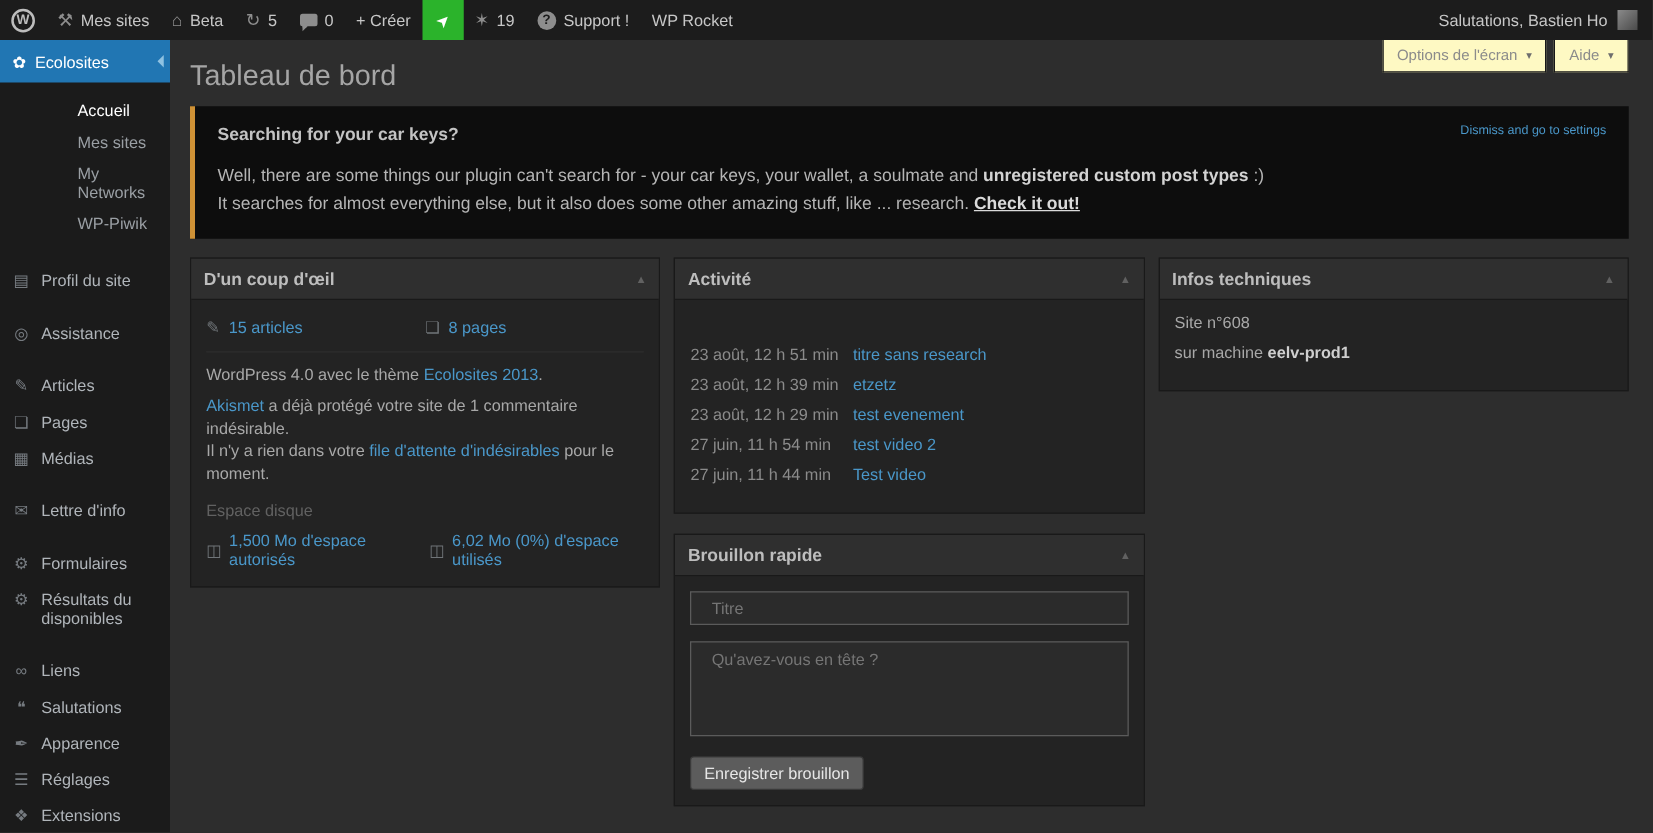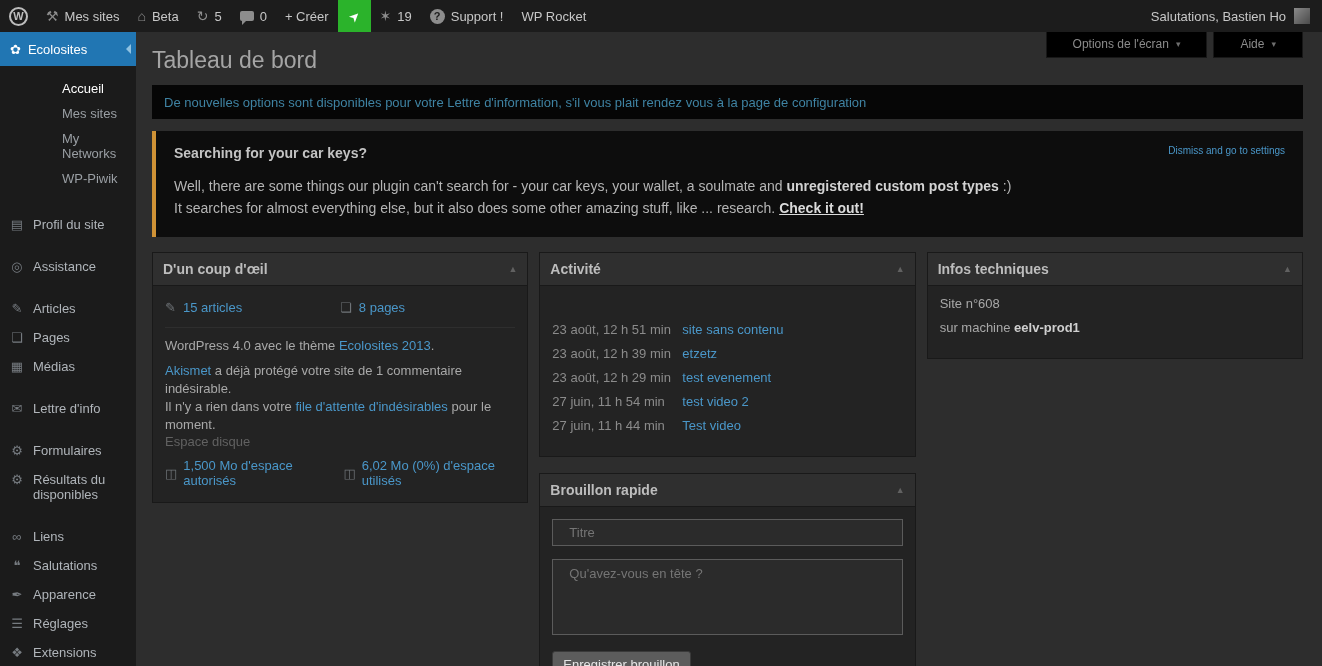--- a/index.html
+++ b/index.html
@@ -38,22 +38,22 @@
   .submenu-item { padding:5px 0 5px 14px; color:#9a9fa4; cursor:pointer;margin-left:48px; }
   .submenu-item.current { color:#ffffff; }
   .menu-item { display:flex; align-items:flex-start; gap:8px; padding:7px 4px 7px 9px;
                color:#b0b5ba; cursor:pointer; line-height:15px; }
   .mi-icon { width:16px; text-align:center; color:#767b80; font-size:13px; flex-shrink:0; }
   .group-gap { margin-top:13px; }
 
   
   .content { flex:1; position:relative; padding:0 19px 0 16px; overflow:hidden; }
   .top-buttons { position:absolute; top:0; right:19px; display:flex; gap:6px; }
-  .top-btn { background:#000000; border:1px solid #171717; border-top:none; color:#8b8b8b;
-             font-size:12px; padding:5px 26px 6px; display:flex; gap:7px; align-items:center; cursor:pointer; }
+  .top-btn { background:#fef9c3; border:1px solid #171717; border-top:none; color:#8b8b8b;
+             font-size:12px; padding:5px 11px 6px; display:flex; gap:7px; align-items:center; cursor:pointer; }
   .top-btn .caret { font-size:9px; color:#6e6e6e; }
   .page-title { font-size:23px; color:#a5a5a5; font-weight:normal; padding:15px 0 11px; }
 
   .nl-notice { background:#060606; padding:8px 12px; margin-bottom:12px; }
   .nl-notice a { color:#3f83a3; font-size:13px; text-decoration:none; cursor:pointer; }
 
   .search-notice { background:#0d0d0d; border-left:4px solid #cf9236; padding:14px 18px 18px; margin-bottom:15px; }
   .sn-head { display:flex; justify-content:space-between; align-items:flex-start; }
   .sn-title { color:#c3c3c3; font-weight:bold; font-size:14px; }
   .sn-dismiss { color:#4a97c9; font-size:10px; cursor:pointer; text-decoration:none; }
@@ -70,21 +70,21 @@
   .w-title { color:#bdbdbd; font-size:14px; font-weight:bold; }
   .w-toggle { color:#616161; font-size:9px; cursor:pointer; }
   .w-body { padding:10px 12px 14px; font-size:13px; color:#a8a8a8; }
   a.link { color:#4a97c9; text-decoration:none; cursor:pointer; }
 
   .glance-counts { display:flex; padding:4px 0 12px; }
   .glance-counts .gc { flex:1; display:flex; gap:7px; align-items:center; }
   .gc-icon { color:#6f7478; font-size:13px; }
   .glance-version { border-top:1px solid #2e2e2e; padding:10px 0 9px; }
   .glance-akismet { line-height:18px; }
-  .disk-heading { color:#616161; }
+  .disk-heading { color:#616161; margin-top:13px; }
   .disk-row { display:flex; gap:16px; margin-top:9px; }
   .disk-row .gc { display:flex; gap:6px; align-items:center; }
 
   .activity-body { padding:36px 12px 14px; }
   .act-row { display:flex; margin-bottom:9px; font-size:13px; }
   .act-date { width:130px; color:#8b8b8b; flex-shrink:0; }
 
   .qd-body { padding:12px; }
   .qd-input, .qd-textarea { width:100%; background:#2b2b2b; border:1px solid #5b5b5b;
        color:#bdbdbd; font-size:13px; font-family:"Liberation Sans", sans-serif; padding:6px 16px; }
@@ -225,23 +225,20 @@
         <span class="caret">▾</span>
       </div>
       <div class="top-btn">
         <span>Aide</span>
         <span class="caret">▾</span>
       </div>
     </div>
 
     <h1 class="page-title">Tableau de bord</h1>
 
-    <div class="nl-notice">
-      <a>De nouvelles options sont disponibles pour votre Lettre d'information, s'il vous plait rendez vous à la page de configuration</a>
-    </div>
 
     <div class="search-notice">
       <div class="sn-head">
         <span class="sn-title">Searching for your car keys?</span>
         <a class="sn-dismiss">Dismiss and go to settings</a>
       </div>
       <div class="sn-body">
         <span>Well, there are some things our plugin can't search for - your car keys, your wallet, a soulmate and </span><b>unregistered custom post types</b><span> :)</span><br>
         <span>It searches for almost everything else, but it also does some other amazing stuff, like ... research. </span><a class="sn-link">Check it out!</a>
       </div>
@@ -290,21 +287,21 @@
 
       <div class="col">
         <div class="widget">
           <div class="w-head">
             <span class="w-title">Activité</span>
             <span class="w-toggle">▲</span>
           </div>
           <div class="w-body activity-body">
             <div class="act-row">
               <span class="act-date">23 août, 12 h 51 min</span>
-              <a class="link">site sans contenu</a>
+              <a class="link">titre sans research</a>
             </div>
             <div class="act-row">
               <span class="act-date">23 août, 12 h 39 min</span>
               <a class="link">etzetz</a>
             </div>
             <div class="act-row">
               <span class="act-date">23 août, 12 h 29 min</span>
               <a class="link">test evenement</a>
             </div>
             <div class="act-row">

